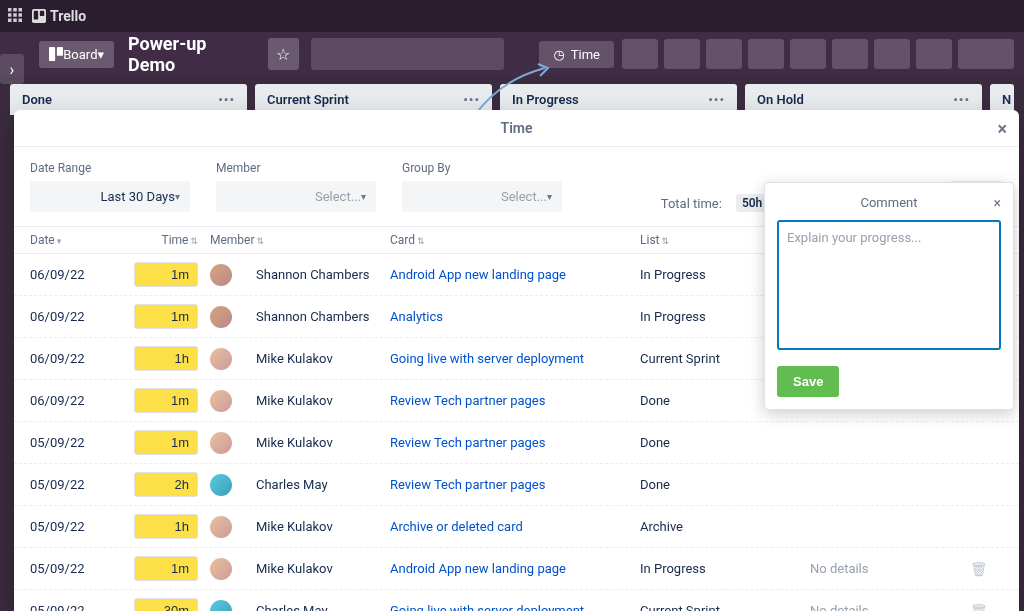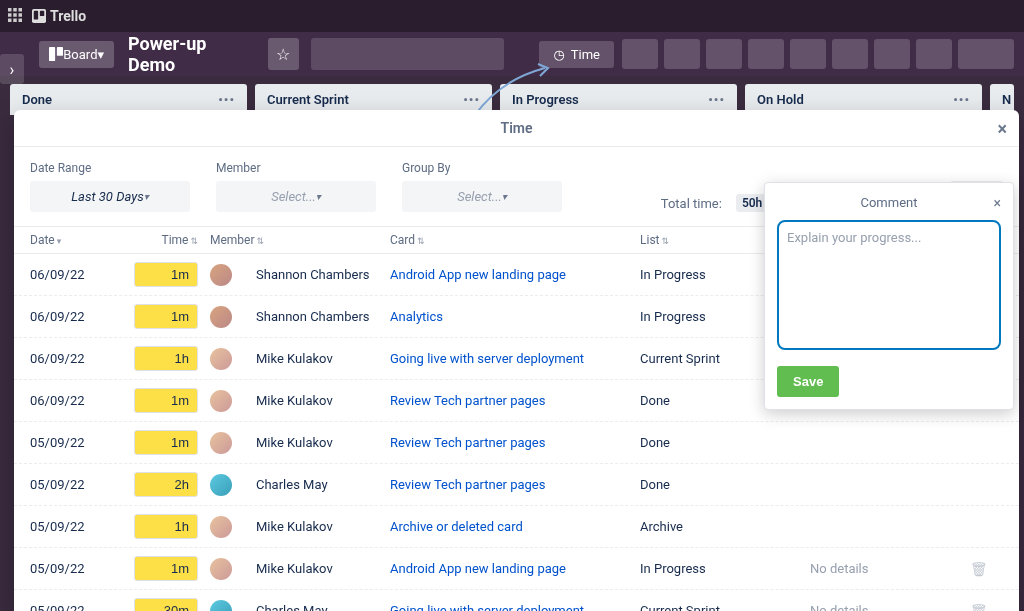--- a/index.html
+++ b/index.html
@@ -90,21 +90,21 @@
       align-items: flex-end;
       gap: 26px;
       padding: 14px 16px 14px 16px;
       border-bottom: 1px solid #ebecf0;
     }
     .filter-group { display:flex; flex-direction:column; gap:6px; }
     .filter-label { font-size: 12px; color:#5e6c84; }
     .filter-select {
       background:#f4f5f7; border-radius:3px; padding:8px 10px;
       font-size:13px; color:#172b4d; display:flex; align-items:center;
-      justify-content:center; min-width:160px;font-style:italic;
+      justify-content:flex-end; min-width:160px;
     }
     .filter-select.placeholder { color:#97a0af; }
     .chev { font-size:10px; color:#6b778c; }
     .totals { margin-left:auto; display:flex; align-items:center; gap:14px; font-size:13px; color:#5e6c84; }
     .pill-val { background:#ebecf0; border-radius:3px; padding:2px 6px; font-weight:600; color:#172b4d; font-size:12px; }
     .csv-btn { background:#ebecf0; border-radius:3px; padding:8px 14px; font-size:13px; font-weight:600; color:#172b4d; margin-left:14px; }
     .thead-row {
       display: grid;
       grid-template-columns: 90px 90px 180px 250px 170px 160px 30px;
       padding: 6px 16px;
@@ -139,21 +139,21 @@
     
     .comment-popup {
       position:absolute; right:10px; top:182px; width:250px;
       background:#fff; border-radius:4px; box-shadow:0 4px 16px rgba(0,0,0,0.2);
       border:1px solid #dfe1e6; padding:12px;
     }
     .cp-header { display:flex; align-items:center; justify-content:center; position:relative; margin-bottom:10px; }
     .cp-title { font-size:13px; color:#5e6c84; }
     .cp-close { position:absolute; right:0; top:0; color:#6b778c; font-size:14px; cursor:pointer; }
     .cp-ta {
-      width:100%; height:130px; border:2px solid #0079bf; border-radius:8px;
+      width:100%; height:130px; border:2px solid #0079bf; border-radius:3px;
       padding:8px; font-size:13px; font-family:inherit; resize:none;
       color:#172b4d;
     }
     .cp-ta::placeholder { color:#97a0af; }
     .cp-save {
       margin-top:12px; background:#61bd4f; color:#fff; border:none;
       border-radius:3px; padding:8px 16px; font-size:13px; font-weight:600; cursor:pointer;
     }
     
     .arrow-deco {

